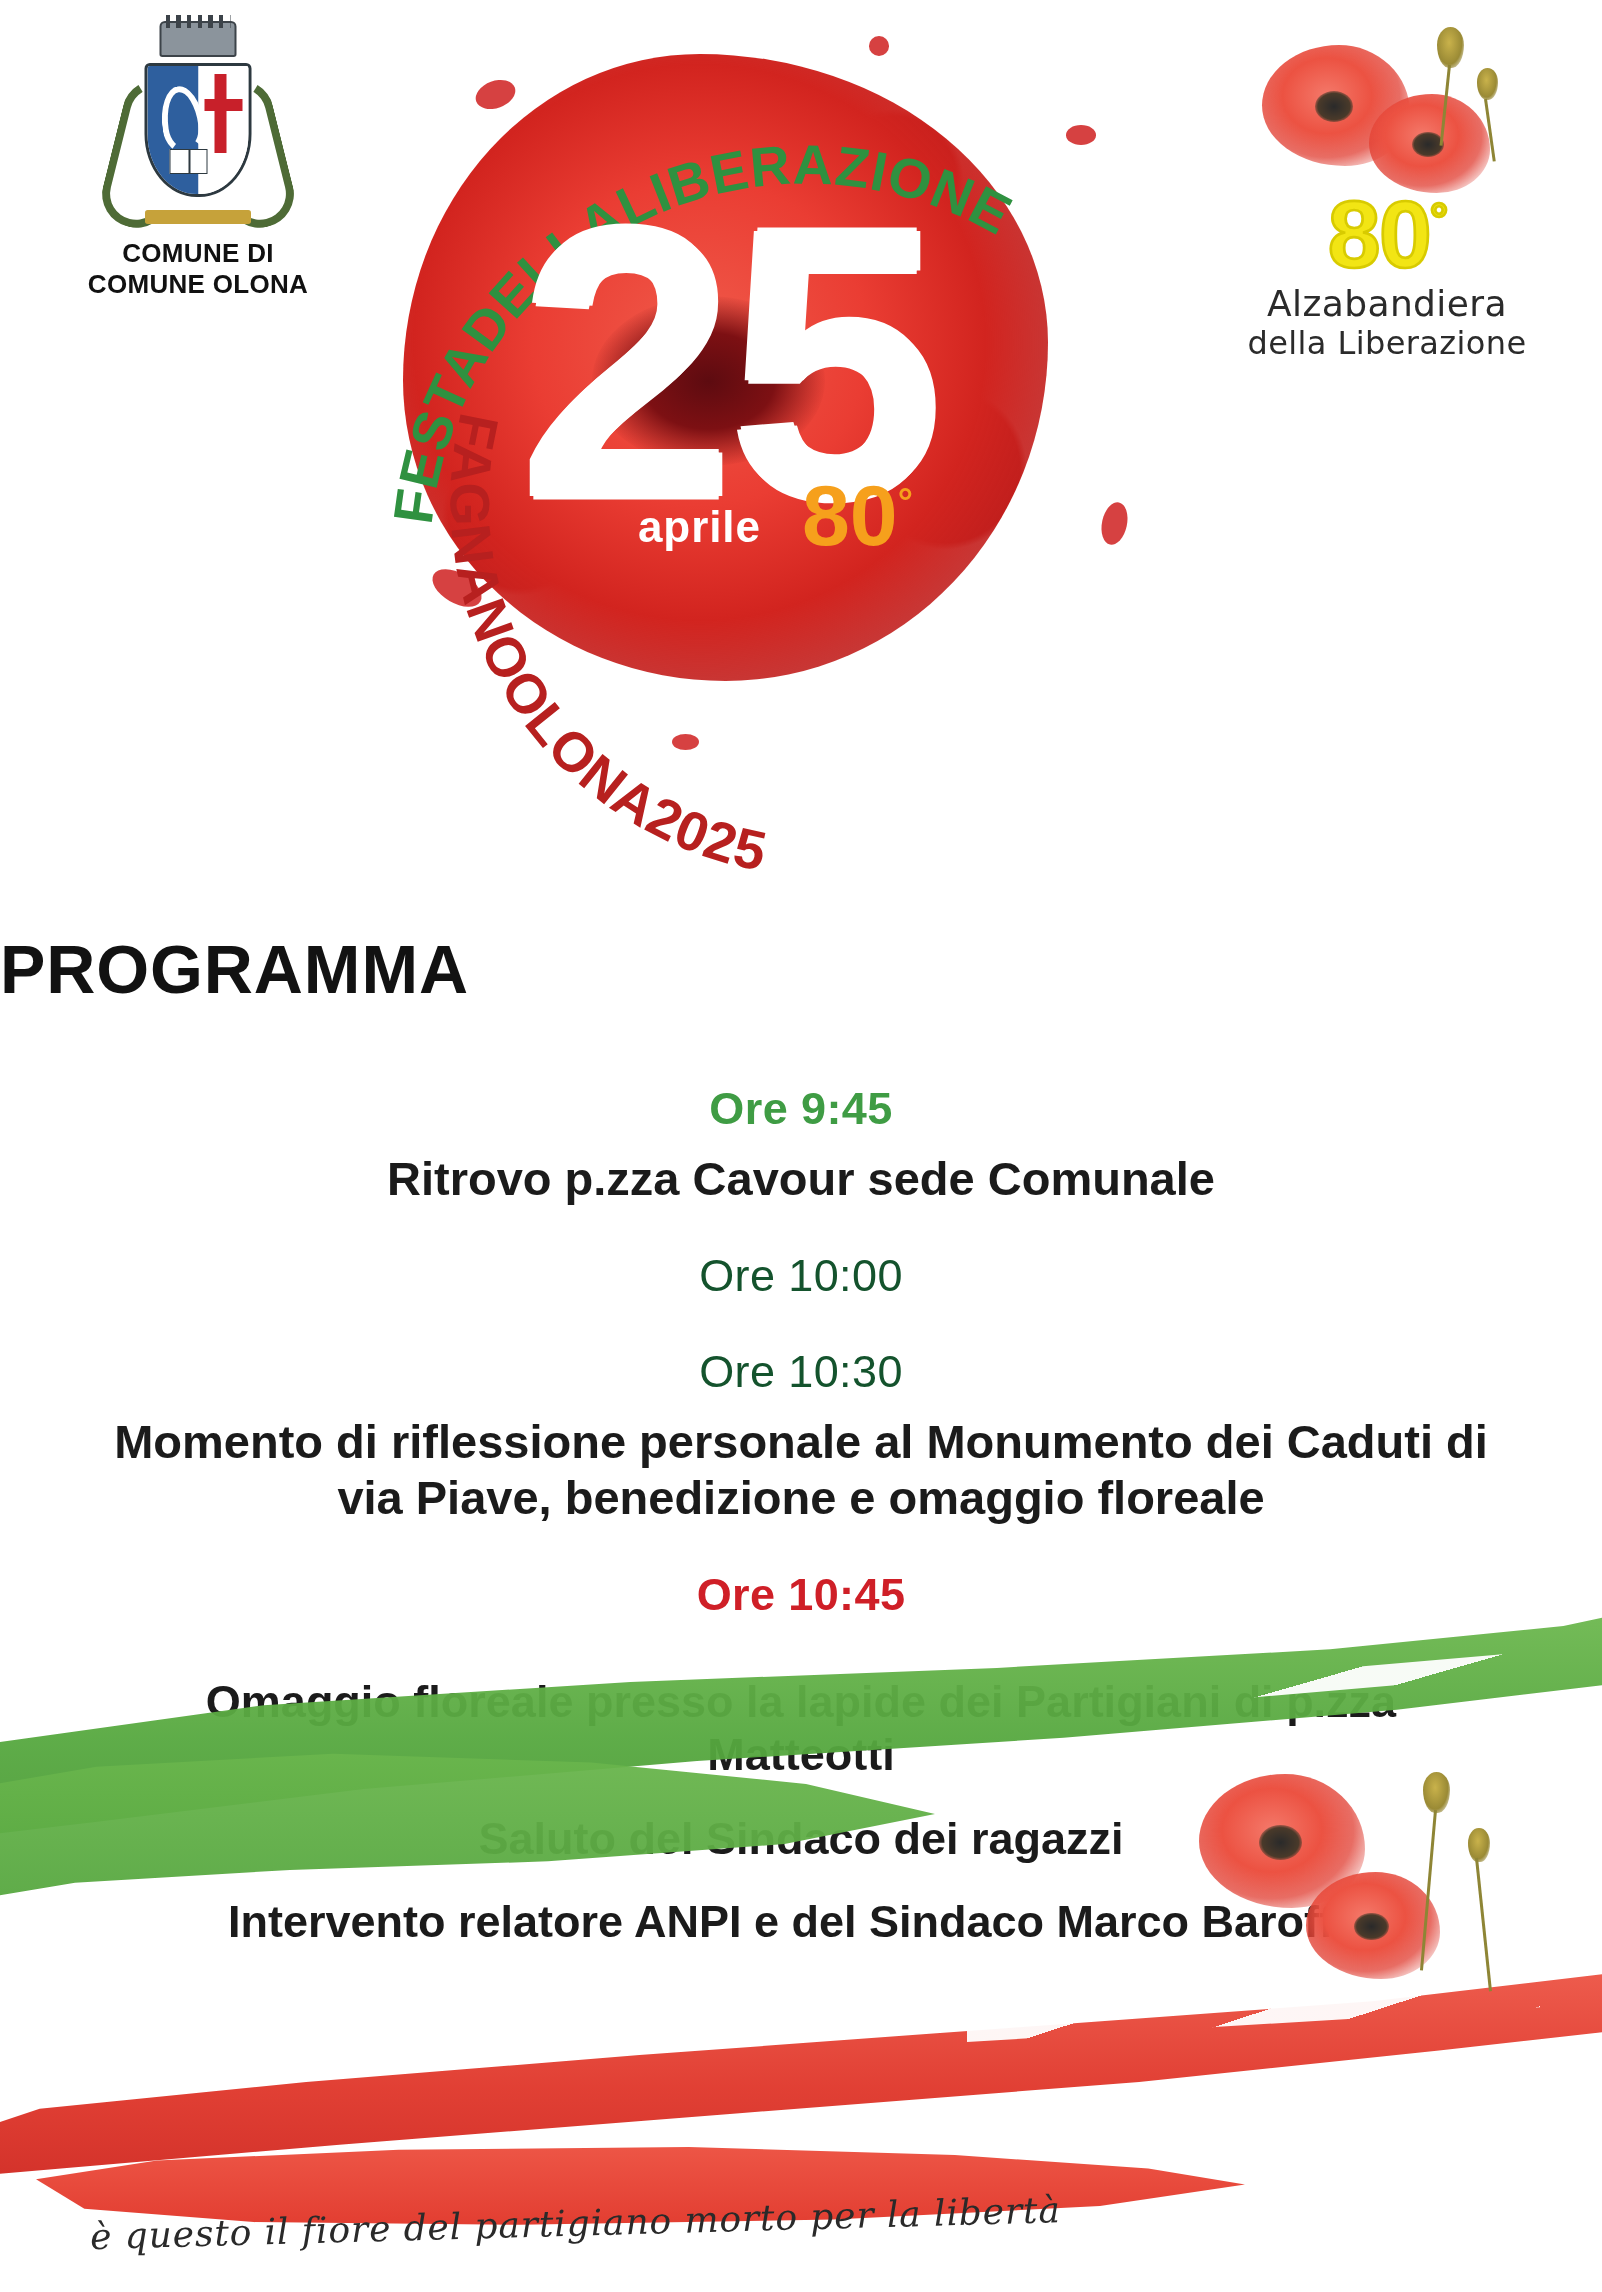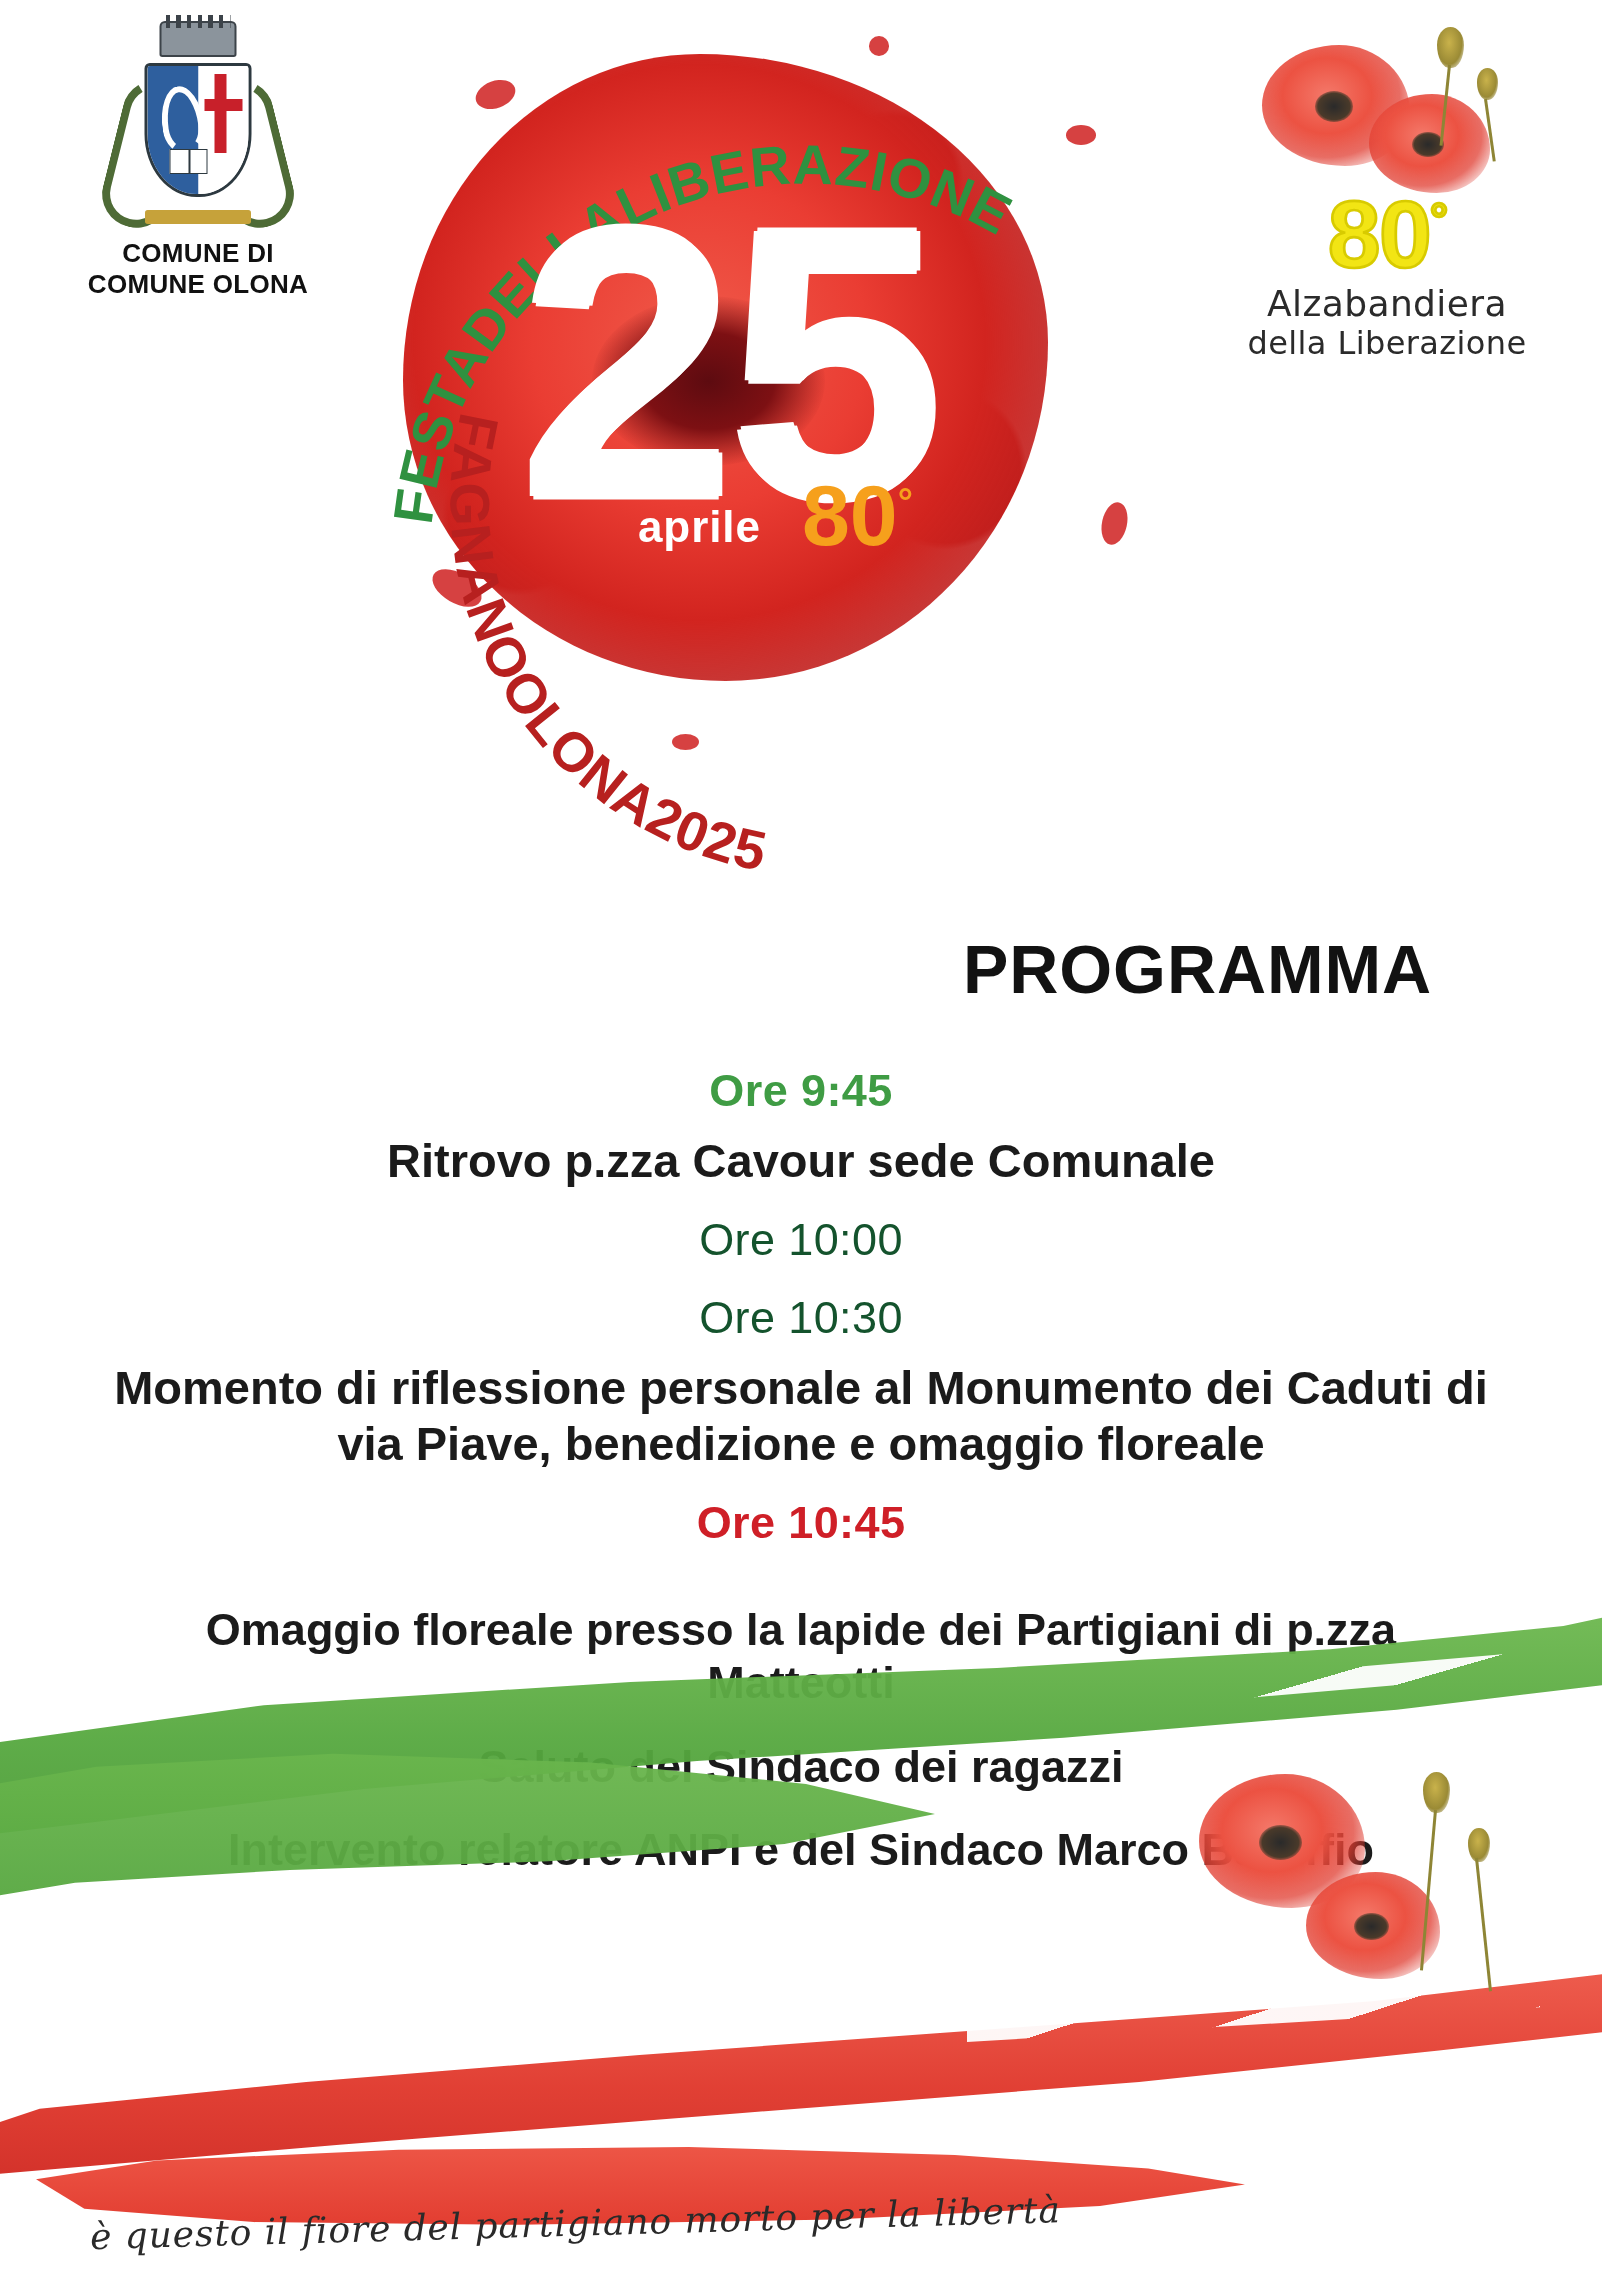--- a/index.html
+++ b/index.html
@@ -320,38 +320,38 @@
     letter-spacing: 0.4px;
     font-family: "DejaVu Sans", sans-serif;
   }
 
   
   .programma {
     position: absolute;
     left: 0;
     top: 930px;
     width: 1432px;
-    text-align: right;
+    text-align: left;
     font-size: 68px;
     font-weight: bold;
     letter-spacing: 0.9px;
     color: #121212;
   }
 
   .schedule {
     position: absolute;
     left: 0;
     top: 1039px;
     width: 1602px;
     text-align: center;
   }
   .time {
     font-size: 45px;
     font-weight: bold;
-    margin-top: 26px;
+    margin-top: 44px;
     letter-spacing: 0.4px;
   }
   .time.green { color: #3f9c44; }
   .time.grey  { color: #14532d; font-weight: normal; }
   .time.red   { color: #cf1f27; }
   .desc {
     font-size: 47px;
     font-weight: bold;
     line-height: 1.18;
     color: #1b1b1b;

